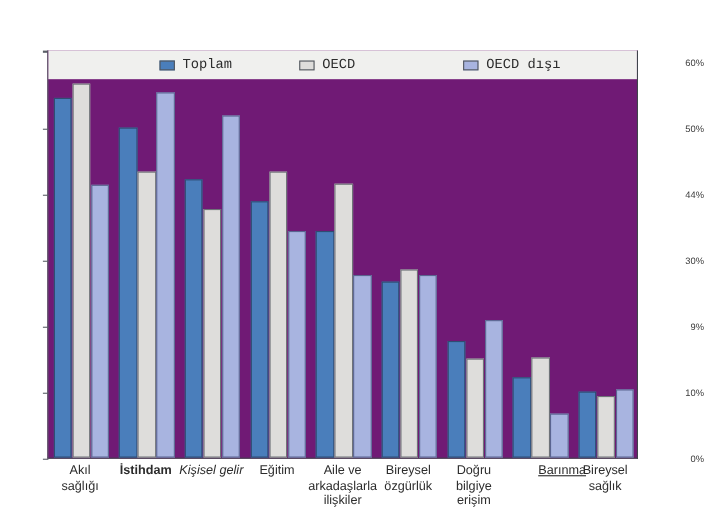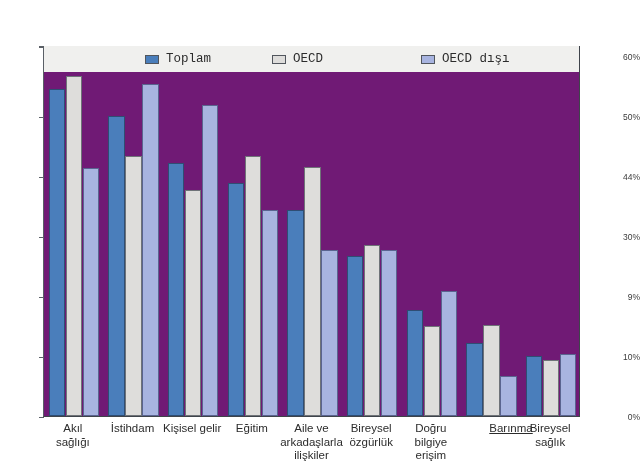--- a/index.html
+++ b/index.html
@@ -208,22 +208,22 @@
           <div class="bar series-total" title="Toplam: 10%" style="left: 4.58333px; width: 16.5px; height: 60px;"></div>
           <div class="bar series-oecd" title="OECD: 9.3%" style="left: 21.5833px; width: 16.5px; height: 55.8px;"></div>
           <div class="bar series-non-oecd" title="OECD dışı: 10.3%" style="left: 38.5833px; width: 16.5px; height: 61.8px;"></div>
         </div>
       </div>
   </div>
 
   <div id="x-axis">
       <div class="x-cat-label" style="left: 24.8333px; width: 96px;">Akıl
 sağlığı</div>
-      <div class="x-cat-label" style="left: 84.5px; width: 96px;">İstihdam</div>
-      <div class="x-cat-label" style="left: 144.167px; width: 96px;">Kişisel gelir</div>
+      <div class="x-cat-label" style="left: 84.5px; width: 96px; font-weight: bold;">İstihdam</div>
+      <div class="x-cat-label" style="left: 144.167px; width: 96px; font-style: italic;">Kişisel gelir</div>
       <div class="x-cat-label" style="left: 203.833px; width: 96px;">Eğitim</div>
       <div class="x-cat-label" style="left: 263.5px; width: 96px; text-align: center;">Aile ve
 arkadaşlarla
 ilişkiler</div>
       <div class="x-cat-label" style="left: 323.167px; width: 96px;">Bireysel
 özgürlük</div>
       <div class="x-cat-label" style="left: 382.833px; width: 96px;">Doğru
 bilgiye
 erişim</div>
       <div class="x-cat-label" style="left: 463px; width: 96px; text-decoration: underline;">Barınma</div>

